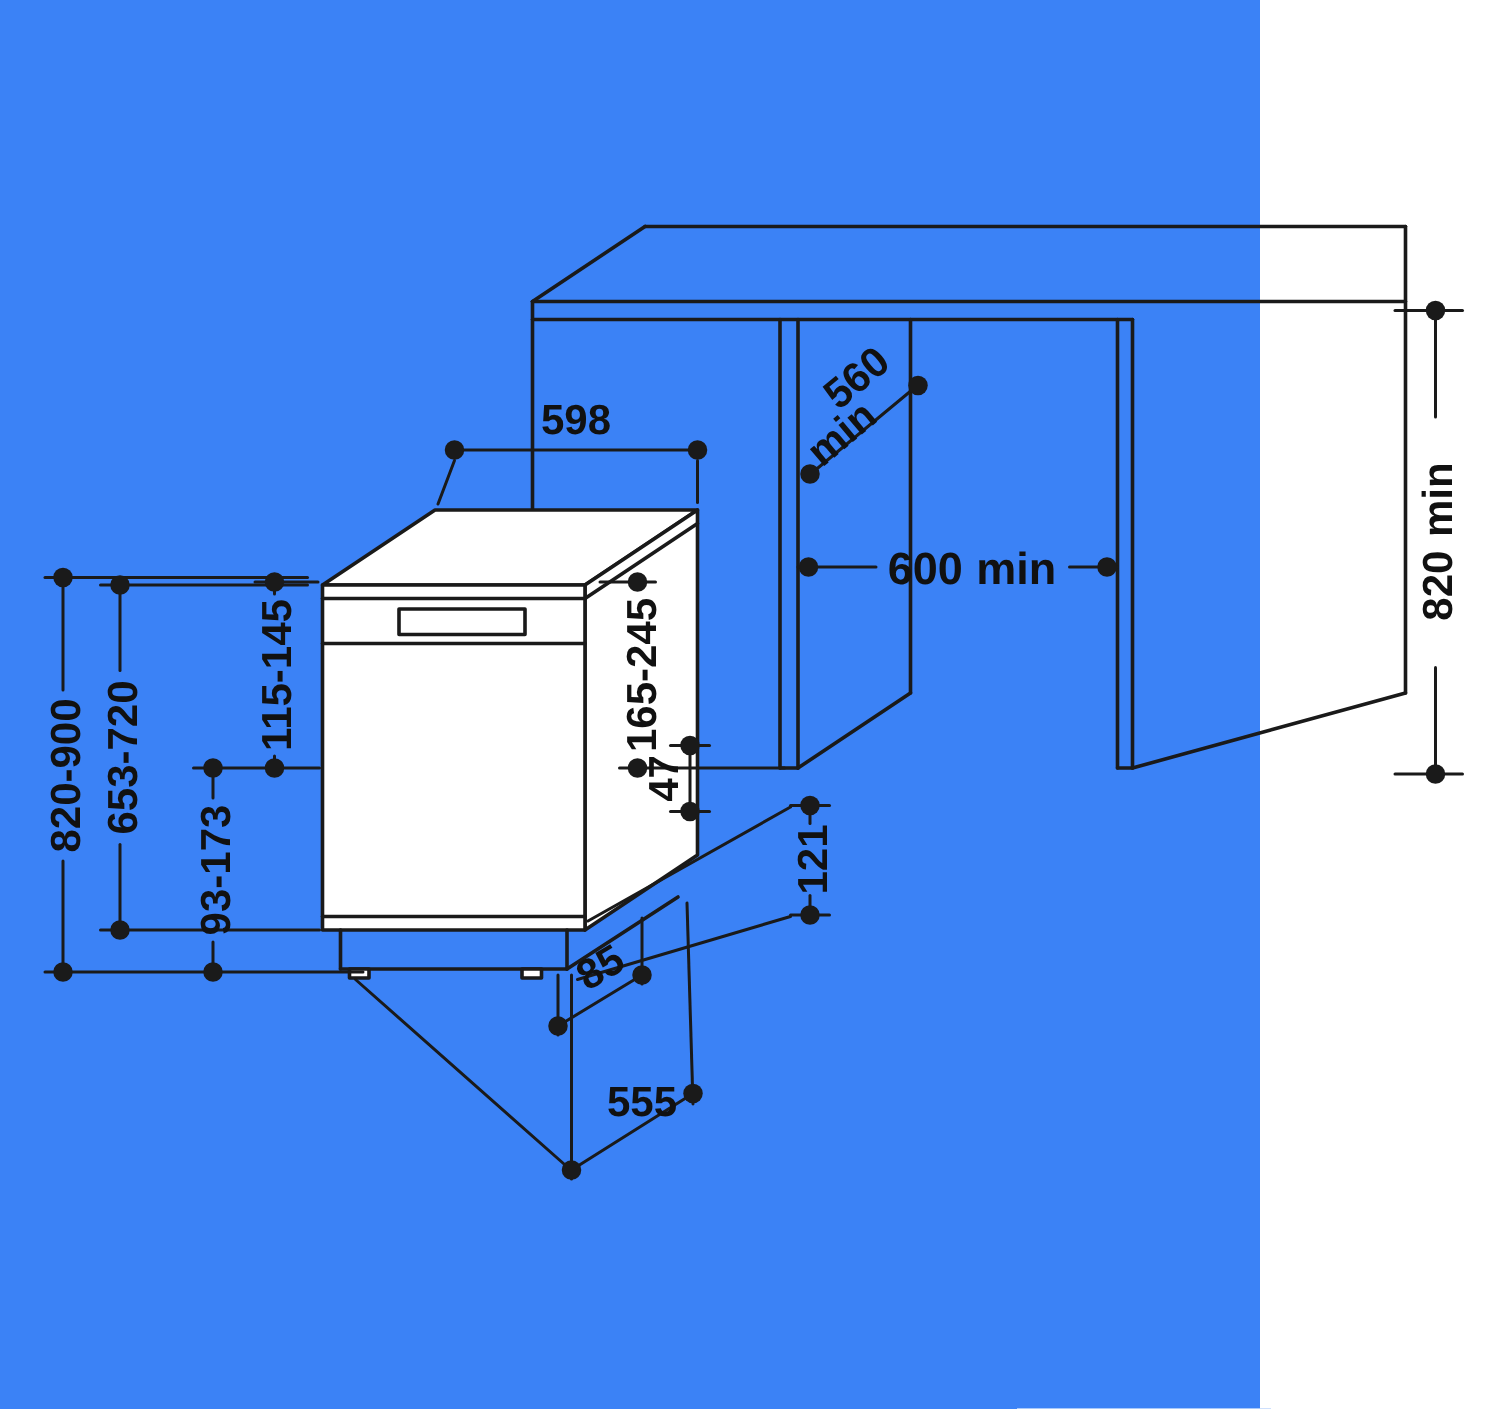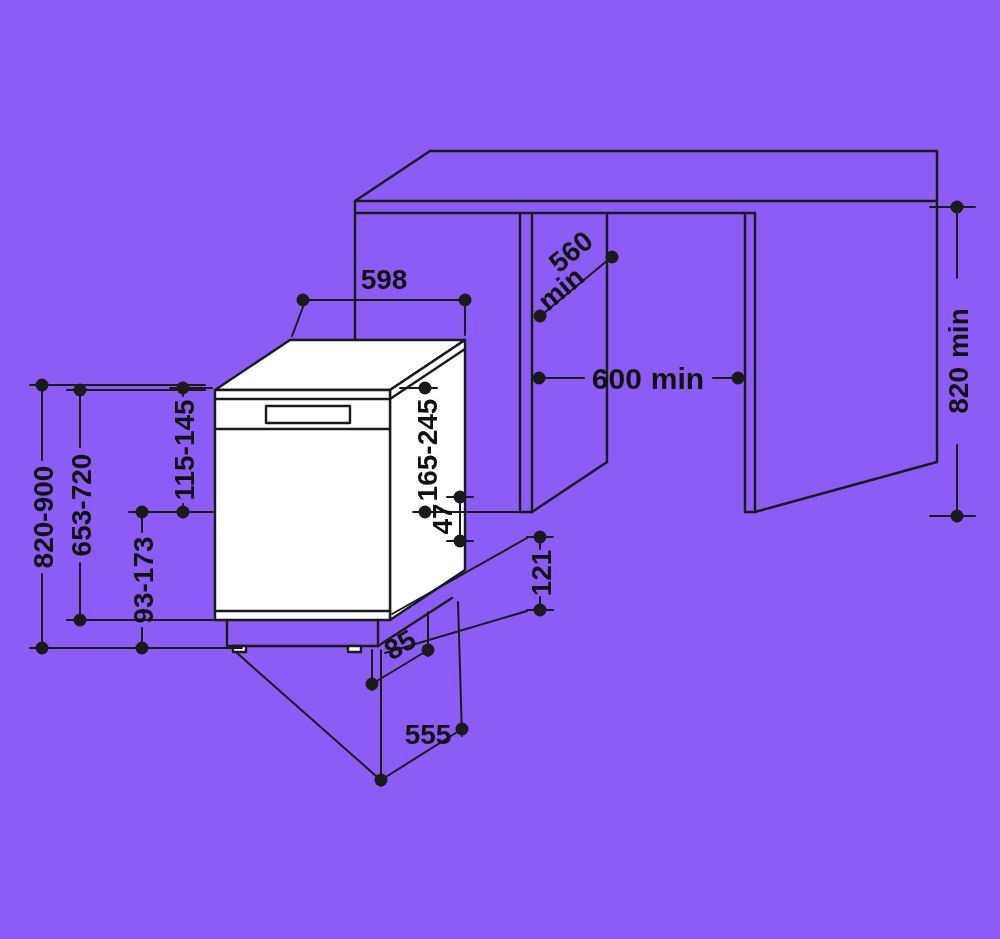--- a/index.html
+++ b/index.html
@@ -1,16 +1,16 @@
 <!DOCTYPE html>
 <html><head>
 <meta charset="utf-8">
 <style>
   html,body{margin:0;padding:0;background:#ffffff;}
-  .stage{width:1000px;height:939px;background:#8b5cf6;position:relative;}
+  .stage{width:840px;height:939px;background:#3b82f6;position:relative;}
   svg{display:block;}
   .draw line,.draw path,.draw polygon,.draw rect{
     stroke:#1a1a1a;stroke-width:2.4;fill:none;stroke-linecap:round;stroke-linejoin:round;
   }
   .draw .face{fill:#ffffff;}
   .dims line{stroke:#1a1a1a;stroke-width:2;stroke-linecap:round;}
   .dims circle{fill:#1a1a1a;stroke:none;}
   text{
     font-family:"Liberation Sans","DejaVu Sans",sans-serif;
     font-weight:bold;font-size:28px;fill:#111111;

